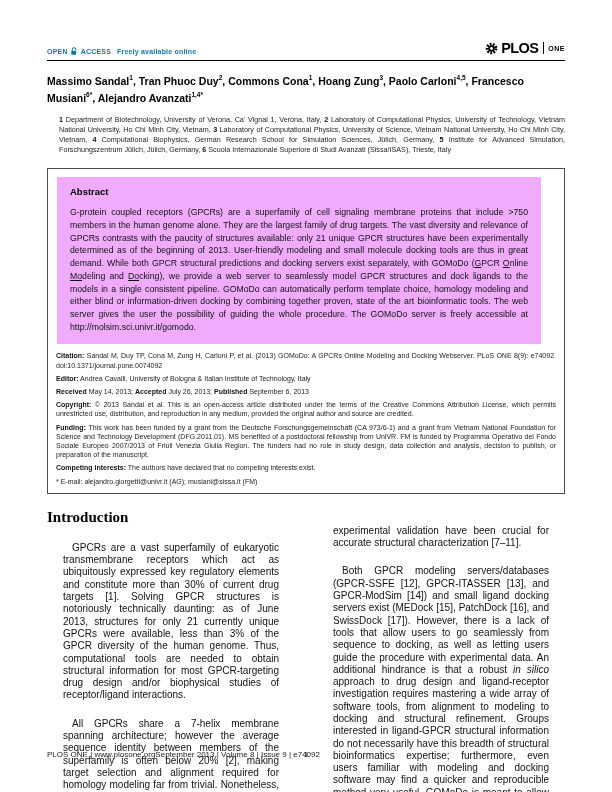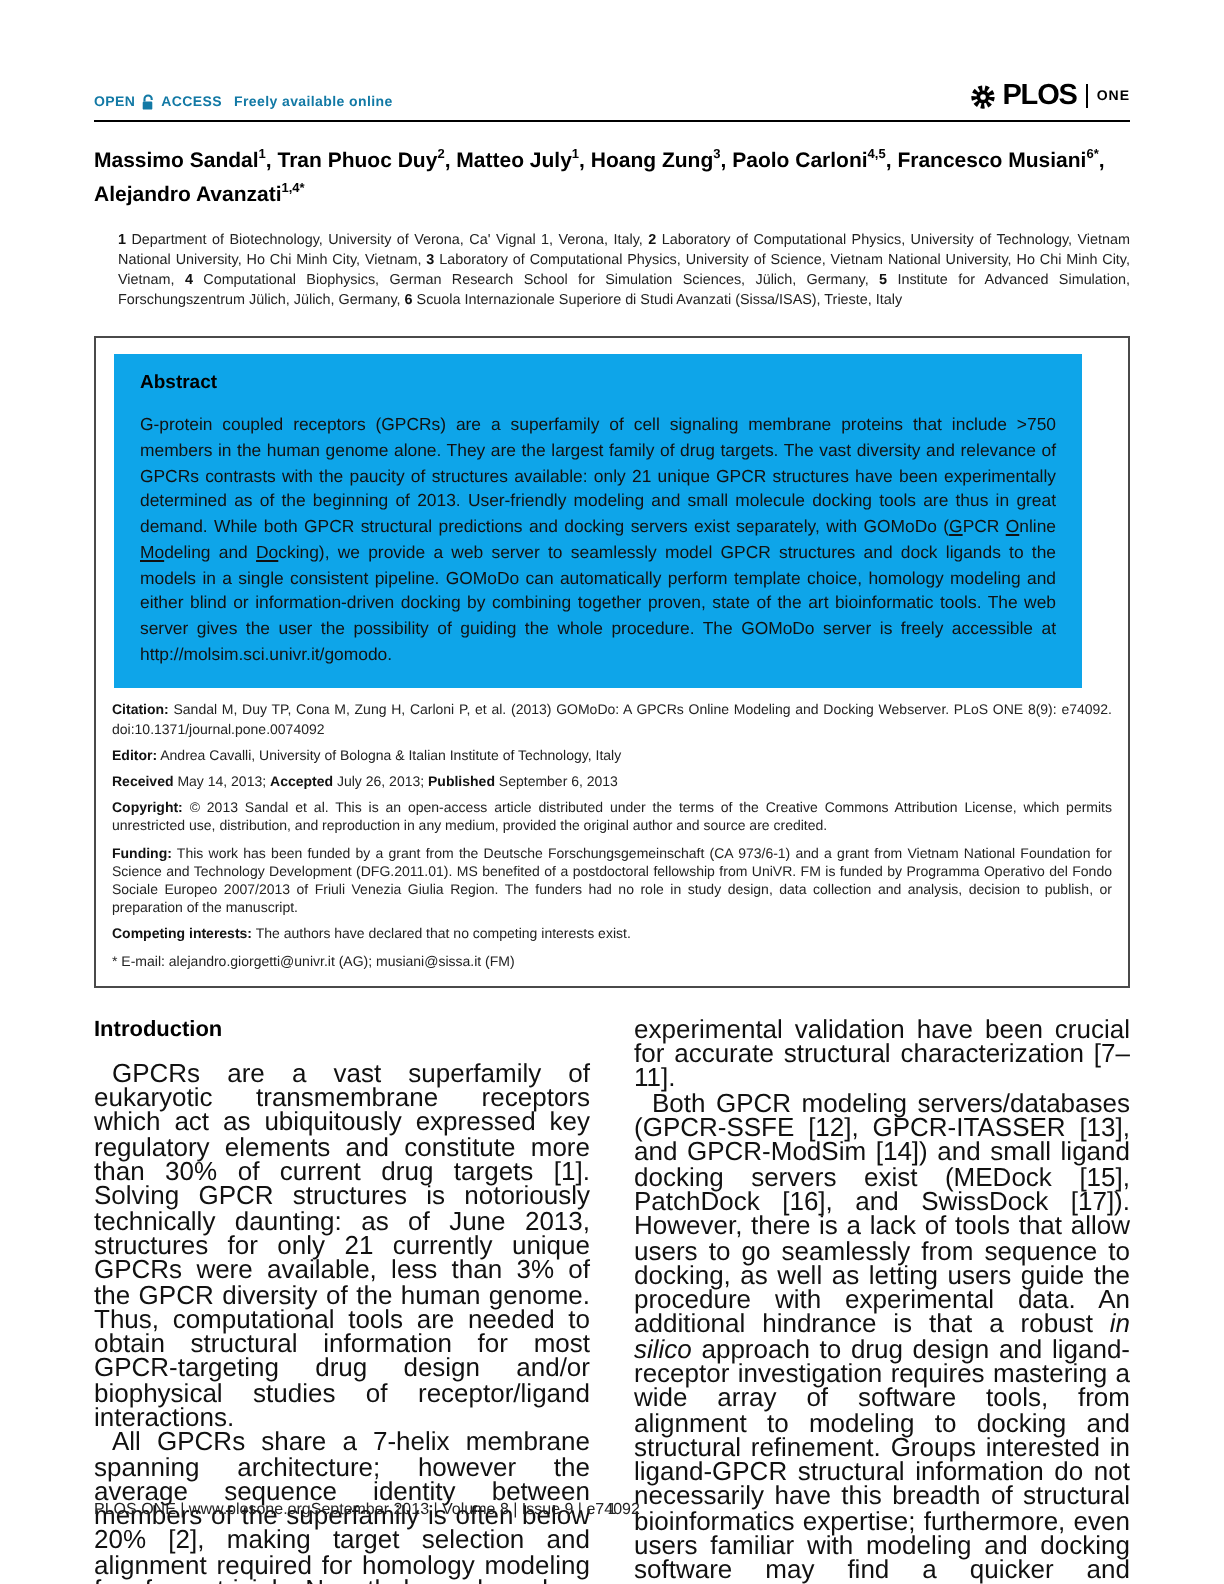--- a/index.html
+++ b/index.html
@@ -23,32 +23,32 @@
   h1.title { font-size: 17.5px; line-height: 21.5px; font-weight: bold; color: #000;
              margin: 11px 0 0 0; letter-spacing: -0.2px; }
   p.authors { font-size: 10.5px; font-weight: bold; color: #000; line-height: 14.5px;
               margin: 10px 0 0 0; }
   p.authors sup { font-size: 6.5px; }
   p.affils { font-size: 7.2px; line-height: 10.1px; text-align: justify; color: #222;
              margin: 10px 0 0 12px; }
   p.affils b { color: #111; }
   
   .meta-box { border: 1px solid #4a4a4a; margin-top: 13px; padding: 7px 8px 3px 8px; }
-  .abstract-panel { background: #0ea5e9; padding: 8px 13px 11px 13px; margin: 1px 15px 7px 1px; }
+  .abstract-panel { background: #f0abfc; padding: 8px 13px 11px 13px; margin: 1px 15px 7px 1px; }
   .abstract-h { font-weight: bold; font-size: 9.5px; color: #000; margin: 1px 0 9px 0; }
   .abstract-b { font-size: 8.7px; line-height: 12.7px; text-align: justify; margin: 0; color: #111; }
   .abstract-b .u { text-decoration: underline; }
   .meta-box p.meta { font-size: 7px; line-height: 9.2px; margin: 0 0 4px 0;
                      text-align: justify; color: #222; }
   .meta-box p.meta b { color: #111; }
   
   .cols { display: flex; gap: 22px; margin-top: 15px; }
   .col { width: 248px; }
-  h2.sec { font-size: 11px; font-weight: bold; color: #000; margin: 0 0 10px 0; }
-  .col p { font-size: 13px; line-height: 12.3px; text-align: justify; margin: 0; color: #111; }
+  h2.sec { font-size: 15px; font-weight: bold; color: #000; margin: 0 0 10px 0; font-family: Liberation Serif, serif; }
+  .col p { font-size: 10px; line-height: 12.3px; text-align: justify; margin: 16px; color: #111; }
   .col p.indent { text-indent: 9px; }
   .col p i { font-style: italic; }
   
   .footer { position: absolute; left: 47px; right: 47px; bottom: 33px;
             font-size: 8px; color: #222; display: flex; }
   .footer .pnum { position: absolute; left: 50%; transform: translateX(-50%); }
 </style>
 </head>
 <body>
 
@@ -71,21 +71,21 @@
         <circle cx="12" cy="12" r="2.6" fill="#fff"></circle>
       </svg>
       <span class="plos">PLOS</span>
       <span class="bar"></span>
       <span class="one">ONE</span>
     </div>
   </div>
   <hr class="hdr-rule">
 
 
-  <p class="authors"><span>Massimo Sandal</span><sup>1</sup><span>, </span><span>Tran Phuoc Duy</span><sup>2</sup><span>, </span><span>Matteo July</span><sup>1</sup><span>, </span><span>Hoang Zung</span><sup>3</sup><span>, </span><span>Paolo Carloni</span><sup>4,5</sup><span>, </span><span>Francesco Musiani</span><sup>6*</sup><span>, </span><span>Alejandro Avanzati</span><sup>1,4*</sup></p>
+  <p class="authors"><span>Massimo Sandal</span><sup>1</sup><span>, </span><span>Tran Phuoc Duy</span><sup>2</sup><span>, </span><span>Commons Cona</span><sup>1</sup><span>, </span><span>Hoang Zung</span><sup>3</sup><span>, </span><span>Paolo Carloni</span><sup>4,5</sup><span>, </span><span>Francesco Musiani</span><sup>6*</sup><span>, </span><span>Alejandro Avanzati</span><sup>1,4*</sup></p>
 
   <p class="affils"><b>1</b><span> Department of Biotechnology, University of Verona, Ca' Vignal 1, Verona, Italy, </span><b>2</b><span> Laboratory of Computational Physics, University of Technology, Vietnam National University, Ho Chi Minh City, Vietnam, </span><b>3</b><span> Laboratory of Computational Physics, University of Science, Vietnam National University, Ho Chi Minh City, Vietnam, </span><b>4</b><span> Computational Biophysics, German Research School for Simulation Sciences, Jülich, Germany, </span><b>5</b><span> Institute for Advanced Simulation, Forschungszentrum Jülich, Jülich, Germany, </span><b>6</b><span> Scuola Internazionale Superiore di Studi Avanzati (Sissa/ISAS), Trieste, Italy</span></p>
 
   <div class="meta-box">
     <div class="abstract-panel">
       <div class="abstract-h">Abstract</div>
       <p class="abstract-b"><span>G-protein coupled receptors (GPCRs) are a superfamily of cell signaling membrane proteins that include &gt;750 members in the human genome alone. They are the largest family of drug targets. The vast diversity and relevance of GPCRs contrasts with the paucity of structures available: only 21 unique GPCR structures have been experimentally determined as of the beginning of 2013. User-friendly modeling and small molecule docking tools are thus in great demand. While both GPCR structural predictions and docking servers exist separately, with GOMoDo (</span><span class="u">G</span><span>PCR </span><span class="u">O</span><span>nline </span><span class="u">Mo</span><span>deling and </span><span class="u">Do</span><span>cking), we provide a web server to seamlessly model GPCR structures and dock ligands to the models in a single consistent pipeline. GOMoDo can automatically perform template choice, homology modeling and either blind or information-driven docking by combining together proven, state of the art bioinformatic tools. The web server gives the user the possibility of guiding the whole procedure. The GOMoDo server is freely accessible at </span><span>http://molsim.sci.univr.it/gomodo</span><span>.</span></p>
     </div>
     <p class="meta"><b>Citation:</b><span> Sandal M, Duy TP, Cona M, Zung H, Carloni P, et al. (2013) GOMoDo: A GPCRs Online Modeling and Docking Webserver. PLoS ONE 8(9): e74092. doi:10.1371/journal.pone.0074092</span></p>
     <p class="meta"><b>Editor:</b><span> Andrea Cavalli, University of Bologna &amp; Italian Institute of Technology, Italy</span></p>

